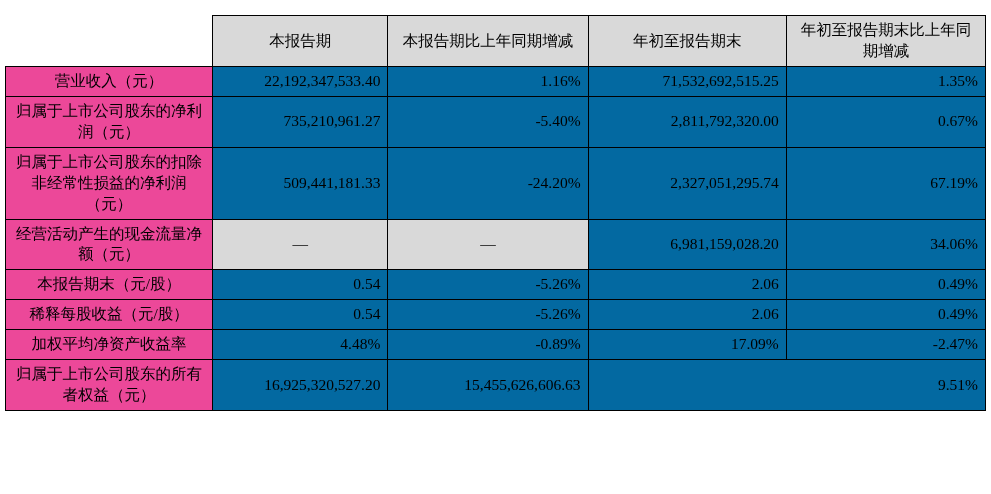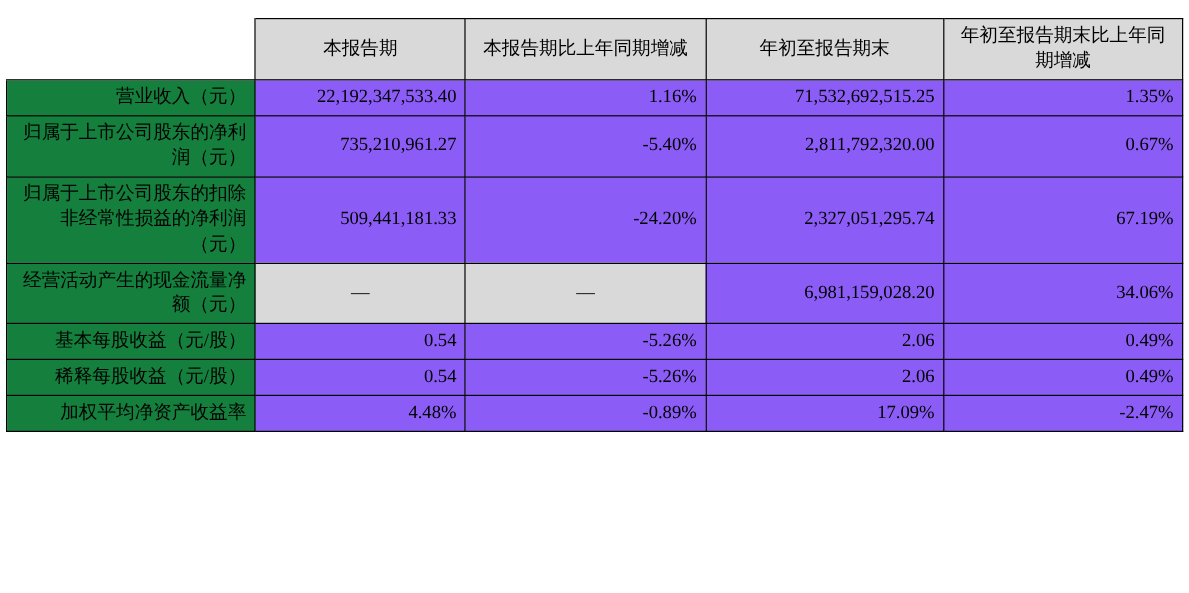--- a/index.html
+++ b/index.html
@@ -28,26 +28,26 @@
     vertical-align: middle;
     word-break: break-word;
   }
   .col-label { width: 207px; }
   .col-b { width: 175px; }
   .col-c { width: 200px; }
   .col-d { width: 198px; }
   .col-e { width: 199px; }
 
   .label-cell {
-    background: #15803d;
-    text-align: right;
+    background: #ec4899;
+    text-align: center;
   }
   .num-cell {
     text-align: right;
-    background: #8b5cf6;
+    background: #0369a1;
   }
   .grey-cell {
     background: #d9d9d9;
     text-align: center;
   }
   .head-cell {
     background: #d9d9d9;
     text-align: center;
     font-weight: normal;
   }
@@ -104,21 +104,21 @@
 
     <tr>
       <td class="label-cell">经营活动产生的现金流量净额（元）</td>
       <td class="grey-cell">—</td>
       <td class="grey-cell">—</td>
       <td class="num-cell">6,981,159,028.20</td>
       <td class="num-cell">34.06%</td>
     </tr>
 
     <tr>
-      <td class="label-cell">基本每股收益（元/股）</td>
+      <td class="label-cell">本报告期末（元/股）</td>
       <td class="num-cell">0.54</td>
       <td class="num-cell">-5.26%</td>
       <td class="num-cell">2.06</td>
       <td class="num-cell">0.49%</td>
     </tr>
 
     <tr>
       <td class="label-cell">稀释每股收益（元/股）</td>
       <td class="num-cell">0.54</td>
       <td class="num-cell">-5.26%</td>
@@ -129,14 +129,20 @@
     <tr>
       <td class="label-cell">加权平均净资产收益率</td>
       <td class="num-cell">4.48%</td>
       <td class="num-cell">-0.89%</td>
       <td class="num-cell">17.09%</td>
       <td class="num-cell">-2.47%</td>
     </tr>
 
 
 
+    <tr>
+      <td class="label-cell">归属于上市公司股东的所有者权益（元）</td>
+      <td class="num-cell">16,925,320,527.20</td>
+      <td class="num-cell">15,455,626,606.63</td>
+      <td class="num-cell" colspan="2">9.51%</td>
+    </tr>
   </tbody>
 </table>
 
 </body></html>

